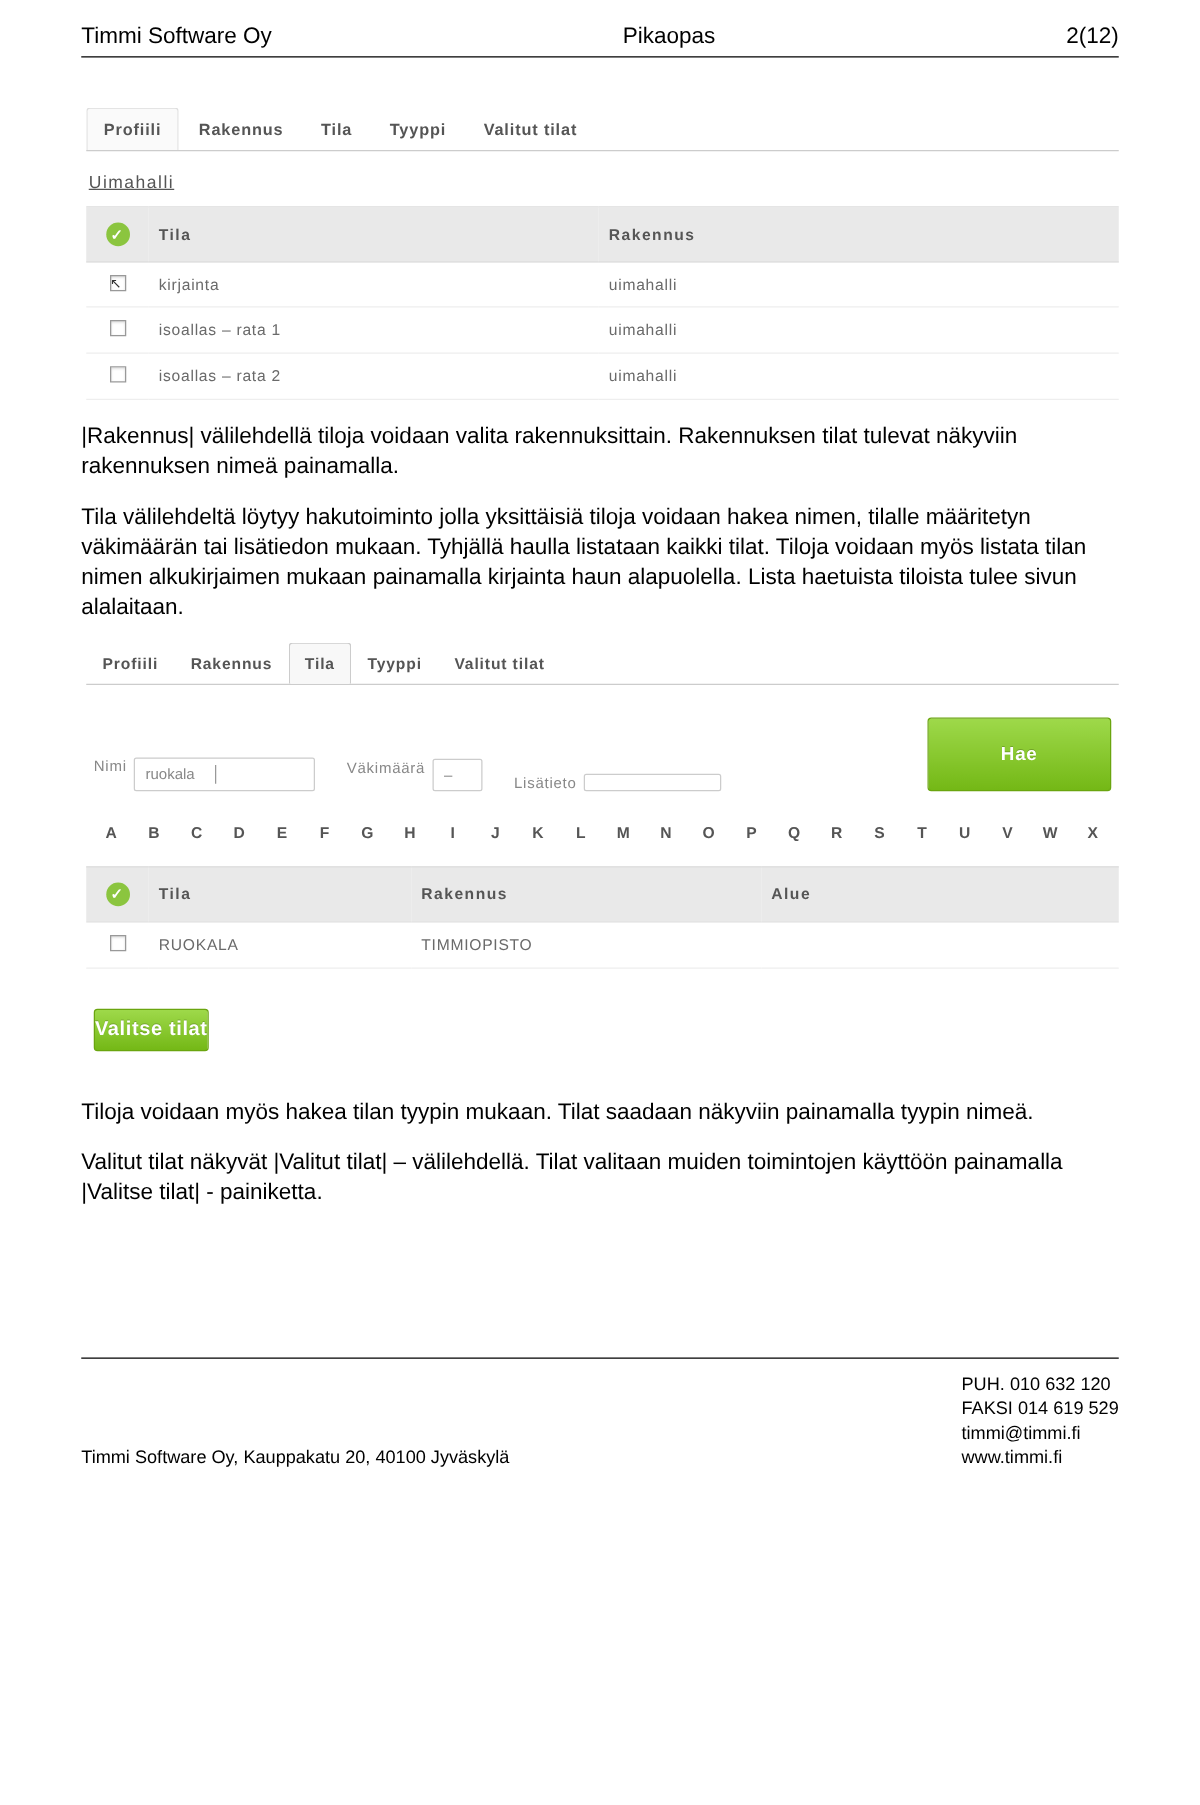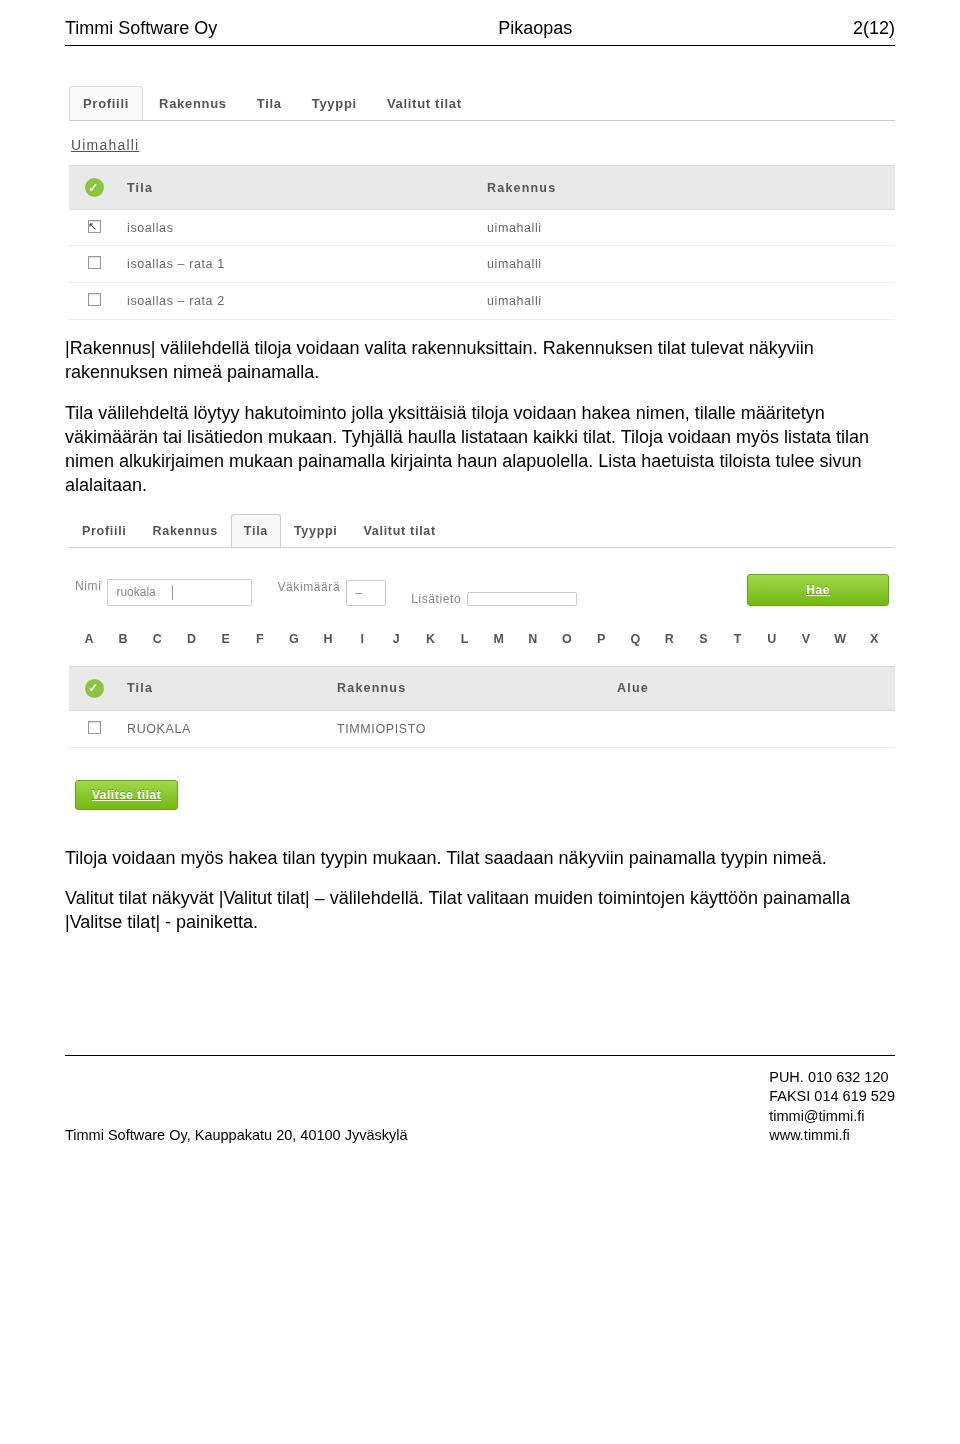--- a/index.html
+++ b/index.html
@@ -73,38 +73,36 @@
   .field label { font-size:12px; color:#888; letter-spacing:0.6px;}
   .txt {
     border:1px solid #ccc; border-radius:2px; padding:5px 8px; font-size:12px; color:#888;
     background:#fff; display:flex; align-items:center;
   }
   .txt.nimi{ width:145px;} .txt.vaki{ width:40px; text-align:center;} .txt.lisa{ width:110px;}
   .ibeam { display:inline-block; width:1px; height:15px; background:#999; margin-left:16px;}
   .btn-green {
     margin-left:auto;
     background: linear-gradient(#9ed94a,#74b816);
-    color:#fff; font-weight:bold; font-size:12px; letter-spacing:0.6px;
-    border:1px solid #6aa50f; border-radius:3px; padding:8px 58px;
+    color:#fff; font-weight:bold; font-size:15px; letter-spacing:0.6px;
+    border:1px solid #6aa50f; border-radius:3px; padding:20px 58px;
     text-shadow:0 -1px 0 rgba(0,0,0,.2);
-    text-decoration:underline;
   }
   .alpha { display:flex; gap:0; font-size:12.5px; font-weight:bold; color:#555;
     letter-spacing:0.5px; padding:8px 6px 20px 6px; justify-content:space-between;}
   .alpha span { width:3.5%; text-align:center; }
   
   .grid2 .grid-table th.tilacol{ width:210px;}
   .grid2 .grid-table td.upper{ text-transform:uppercase; }
   .btn-green2 {
     display:inline-block; margin:32px 0 0 6px;
     background: linear-gradient(#9ed94a,#74b816);
-    color:#fff; font-weight:bold; font-size:12px; letter-spacing:0.5px;
-    border:1px solid #6aa50f; border-radius:3px; padding:7px 16px;
+    color:#fff; font-weight:bold; font-size:16px; letter-spacing:0.5px;
+    border:1px solid #6aa50f; border-radius:3px; padding:7px 0;
     text-shadow:0 -1px 0 rgba(0,0,0,.2);
-    text-decoration:underline;
   }
 
   .footer { margin-top:120px; font-size:14.5px; line-height:1.35;}
   .footer .hr-thin { margin-bottom:12px;}
   .footer .cols{ display:flex; justify-content:space-between;}
   .footer .cols > div{ }
   .footer .right2{ text-align:left;}
 </style>
 </head>
 <body>
@@ -129,21 +127,21 @@
     <thead>
       <tr>
         <th class="checkcol"><span class="check-circle">✓</span></th>
         <th style="width:360px;">Tila</th>
         <th>Rakennus</th>
       </tr>
     </thead>
     <tbody>
       <tr>
         <td class="checkcol"><span class="cb cursor"></span></td>
-        <td>isoallas</td>
+        <td>kirjainta</td>
         <td>uimahalli</td>
       </tr>
       <tr>
         <td class="checkcol"><span class="cb"></span></td>
         <td>isoallas – rata 1</td>
         <td>uimahalli</td>
       </tr>
       <tr>
         <td class="checkcol"><span class="cb"></span></td>
         <td>isoallas – rata 2</td>

